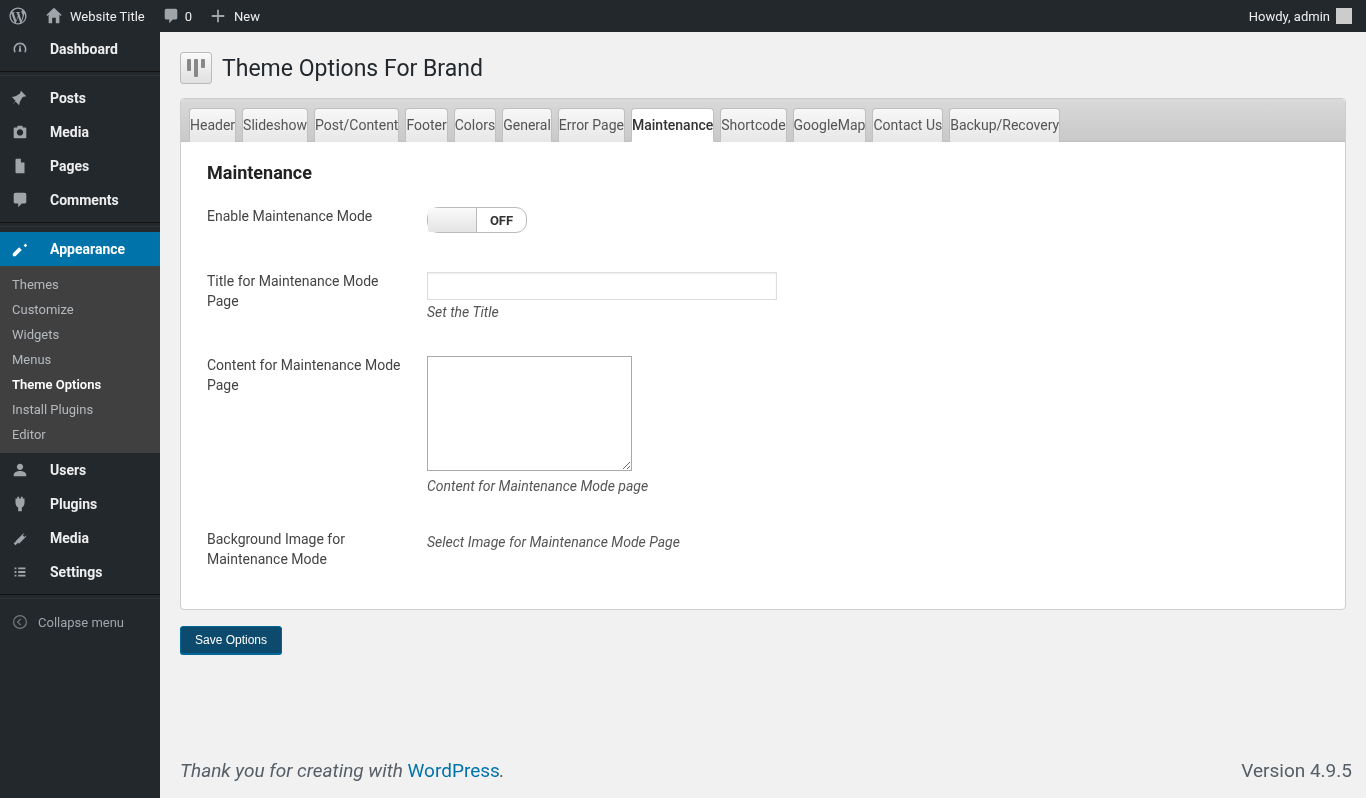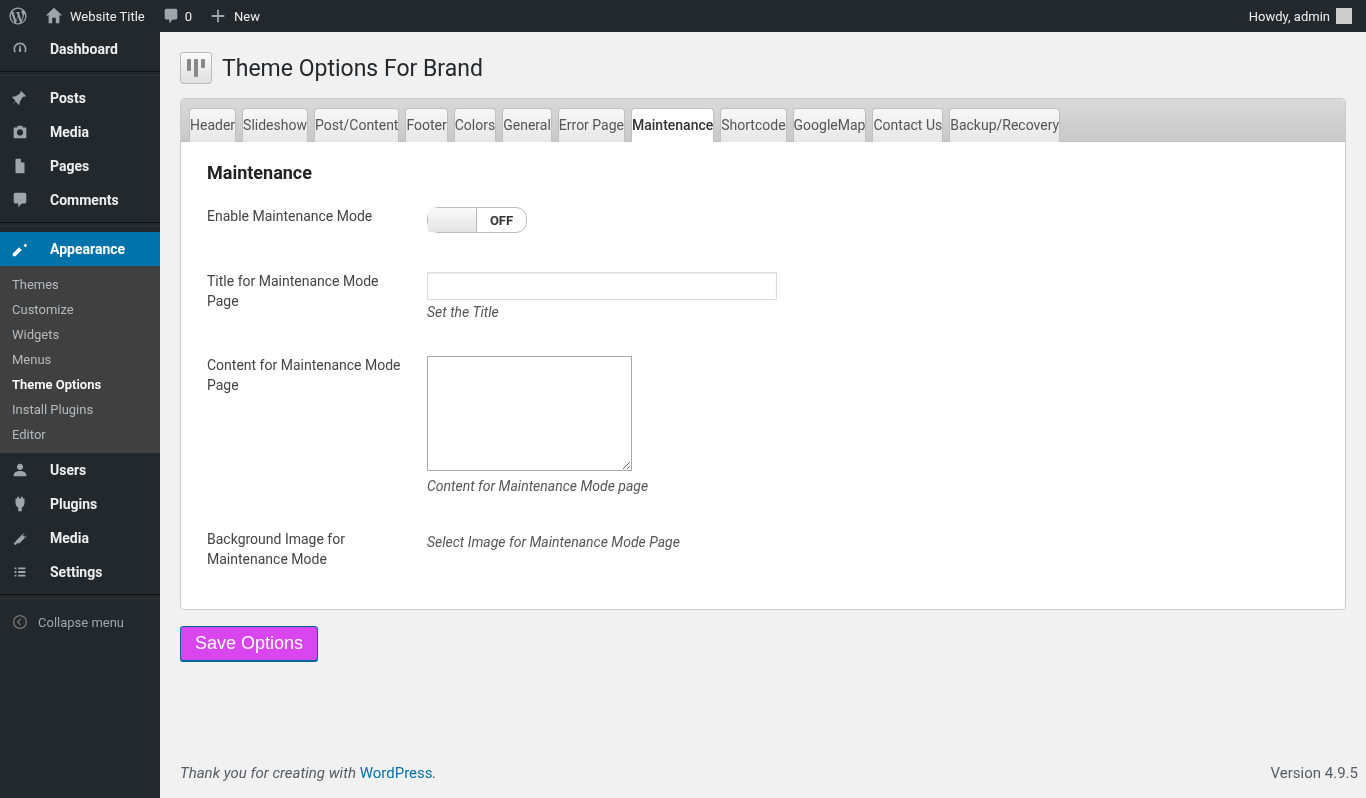--- a/index.html
+++ b/index.html
@@ -29,21 +29,21 @@
 #adminmenu .submenu { background: #404040; padding: 6px 0; }
 #adminmenu .submenu li { padding: 5px 12px; font-size: 13px; color: #b4b9be; cursor: pointer; }
 #adminmenu .submenu li.current { color: #fff; font-weight: 600; }
 #adminmenu li.collapse { display:flex; align-items:center; padding: 8px 10px; color:#777; cursor:pointer; font-size:13px;}
 #adminmenu li.collapse .wp-menu-image { color:#777; width:20px;height:20px; display:inline-flex;align-items:center;justify-content:center;}
 #adminmenu li.collapse .wp-menu-name { margin-left:8px; color:#a0a5aa;}
 
 
 #wpcontent { margin-left: 160px; padding-top: 32px; min-height: 100vh; display: flex; flex-direction: column; }
 #wpbody { padding: 10px 20px 0 20px; flex: 1; }
-#wpfooter { padding: 12px 8px 16px 20px; color: #555d66; font-size: 15px; display: flex; justify-content: space-between; font-style: italic;}
+#wpfooter { padding: 12px 14px 16px 20px; color: #555d66; font-size: 19px; display: flex; justify-content: space-between; font-style: italic;}
 
 
 .page-title-wrap { display: flex; align-items: center; margin: 10px 0 14px 0; }
 .page-title-icon { width: 32px; height: 32px; border: 1px solid #bbb; border-radius: 3px; background: linear-gradient(#fafafa,#e0e0e0); display:flex; align-items:center; justify-content:center; margin-right:10px;}
 .page-title-icon .bars { display:flex; gap:3px;}
 .page-title-icon .bars span { width:4px; background:#888; border-radius:1px;}
 .page-title-icon .bars span:nth-child(1){height:12px;}
 .page-title-icon .bars span:nth-child(2){height:18px;}
 .page-title-icon .bars span:nth-child(3){height:9px;}
 .page-title { font-size: 23px; font-weight: 400; color: #23282d; }
@@ -65,21 +65,21 @@
 .form-field .help { display:block; font-style: italic; color: #555; margin-top: 4px; font-size: 14px; }
 .upload-row { display:flex; align-items:center; gap:10px;}
 .upload-row input[type=text] { width: 205px; }
 .upload-btn { background: linear-gradient(#f7f7f7,#e7e7e7); border: 1px solid #ccc; border-radius: 3px; padding: 4px 12px; font-size: 14px; color: #333; cursor:pointer;}
 
 
 .toggle { display:inline-block; width: 100px; height: 26px; border: 1px solid #bbb; border-radius: 11px; position: relative; background:#fff; cursor:pointer;}
 .toggle .knob { position:absolute; left:0; top:0; bottom:0; width:50%; background: linear-gradient(#fafafa,#e4e4e4); border-right:1px solid #bbb; border-radius:2px 0 0 2px;}
 .toggle .label-off { position:absolute; right:0; top:0; bottom:0; width:50%; display:flex; align-items:center; justify-content:center; font-weight:700; font-size:13px; color:#333;}
 
-.save-button { display:inline-block; margin-top: 16px; background: #d946ef; border: 1px solid #006799; color: #fff; font-size: 18px; padding: 6px 14px; border-radius: 3px; cursor:pointer; box-shadow: 0 1px 0 #006799;}
+.save-button { display:inline-block; margin-top: 16px; background: #0c4a6e; border: 1px solid #006799; color: #fff; font-size: 12px; padding: 6px 14px; border-radius: 3px; cursor:pointer; box-shadow: 0 1px 0 #006799;}
 
 #wpfooter a { color: #0073aa; font-style:normal;}
 </style>
 </head>
 <body>
 
 <div id="wpadminbar">
   <div class="ab-left">
     <span class="ab-item">
       <span class="ab-icon">

